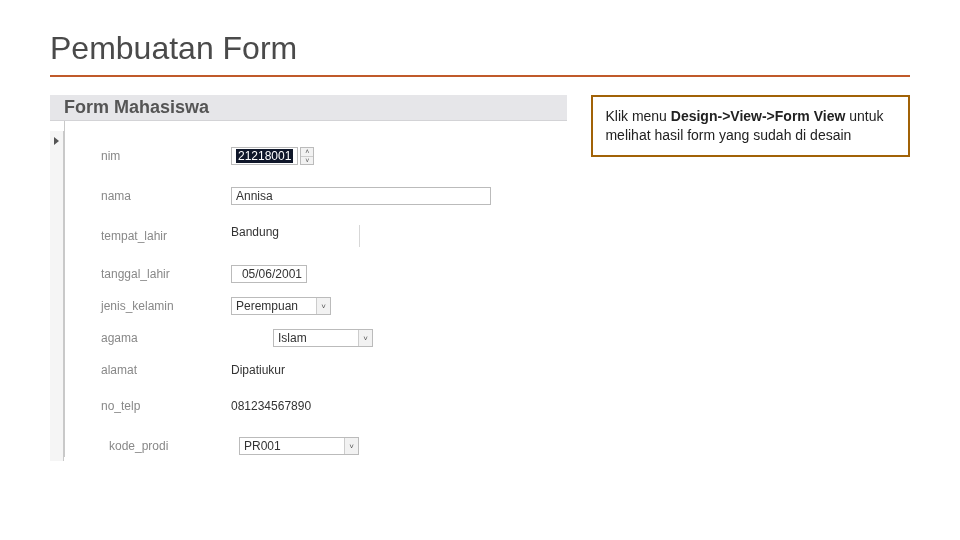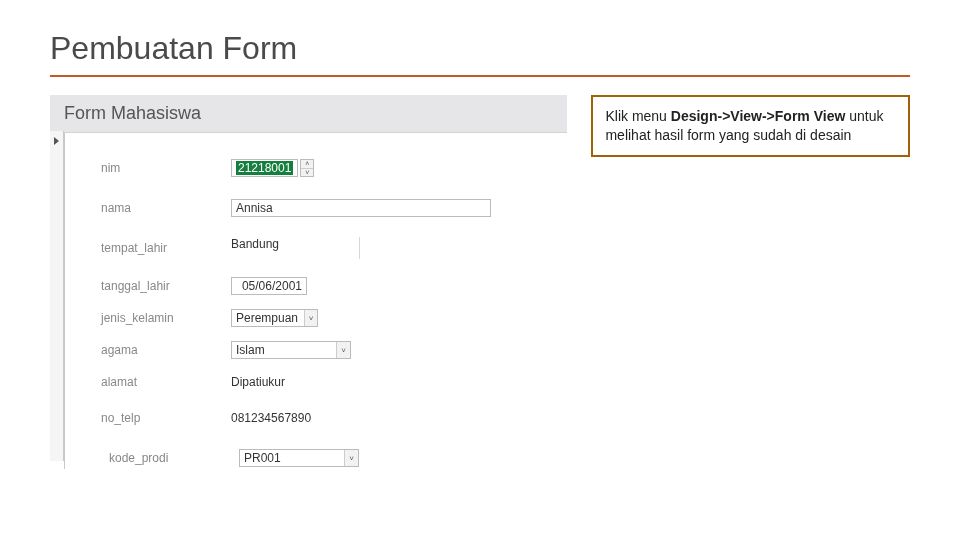--- a/index.html
+++ b/index.html
@@ -17,22 +17,22 @@
   .title-rule {
     border: none; border-top: 2px solid #c05a2a;
     margin-bottom: 18px;
   }
   .content { display: flex; gap: 24px; }
   .form-shot {
     width: 520px; position: relative;
   }
   .form-header {
     background: #e6e6e9;
-    padding: 8px 14px;
-    font-size: 18px; font-weight: 400; color: #555;
+    padding: 2px 14px;
+    font-size: 18px; font-weight: 700; color: #555;
     border-bottom: 1px solid #d3d3d6;
   }
   .record-bar {
     width: 14px; height: 330px;
     border-right: 1px solid #c9c9c9;
     position: absolute; left: 0; top: 36px;
     background: #f5f5f5;
     display: flex; align-items: flex-start; justify-content: center;
     padding-top: 6px;
   }
@@ -54,21 +54,21 @@
   }
   .fval {
     font-size: 12px; color: #333;
   }
   .inbox {
     border: 1px solid #bbb; padding: 1px 4px; min-width: 60px;
     font-size: 12px; background: #fff;
     display: inline-flex; align-items: center;
     height: 18px;
   }
-  .sel { background: #15803d; color: #fff; padding: 0 2px; }
+  .sel { background: #0f172a; color: #fff; padding: 0 2px; }
   .divider-r {
     border-right: 1px solid #d7d7d7;
     min-height: 22px;
     padding-right: 80px;
   }
   .long { width: 260px; }
   .spinner {
     display: inline-flex; flex-direction: column;
     border: 1px solid #bbb; margin-left: 2px;
     width: 14px; height: 18px;
@@ -143,29 +143,29 @@
 
         <div class="row" style="margin-top:16px;">
           <span class="flabel">tanggal_lahir</span>
           <span class="inbox" style="justify-content:flex-end;width:76px;">
             <span>05/06/2001</span>
           </span>
         </div>
 
         <div class="row">
           <span class="flabel">jenis_kelamin</span>
-          <span class="ddl" style="width:87px;">
+          <span class="ddl" style="width:100px;">
             <span style="flex:1;">Perempuan</span>
             <span class="ddbtn">˅</span>
           </span>
         </div>
 
         <div class="row">
           <span class="flabel">agama</span>
-          <span class="ddl" style="width:120px;">
+          <span class="ddl" style="width:100px;margin-left:42px;">
             <span style="flex:1;">Islam</span>
             <span class="ddbtn">˅</span>
           </span>
         </div>
 
         <div class="row">
           <span class="flabel">alamat</span>
           <span class="fval" style="width:280px;">Dipatiukur</span>
         </div>
 

